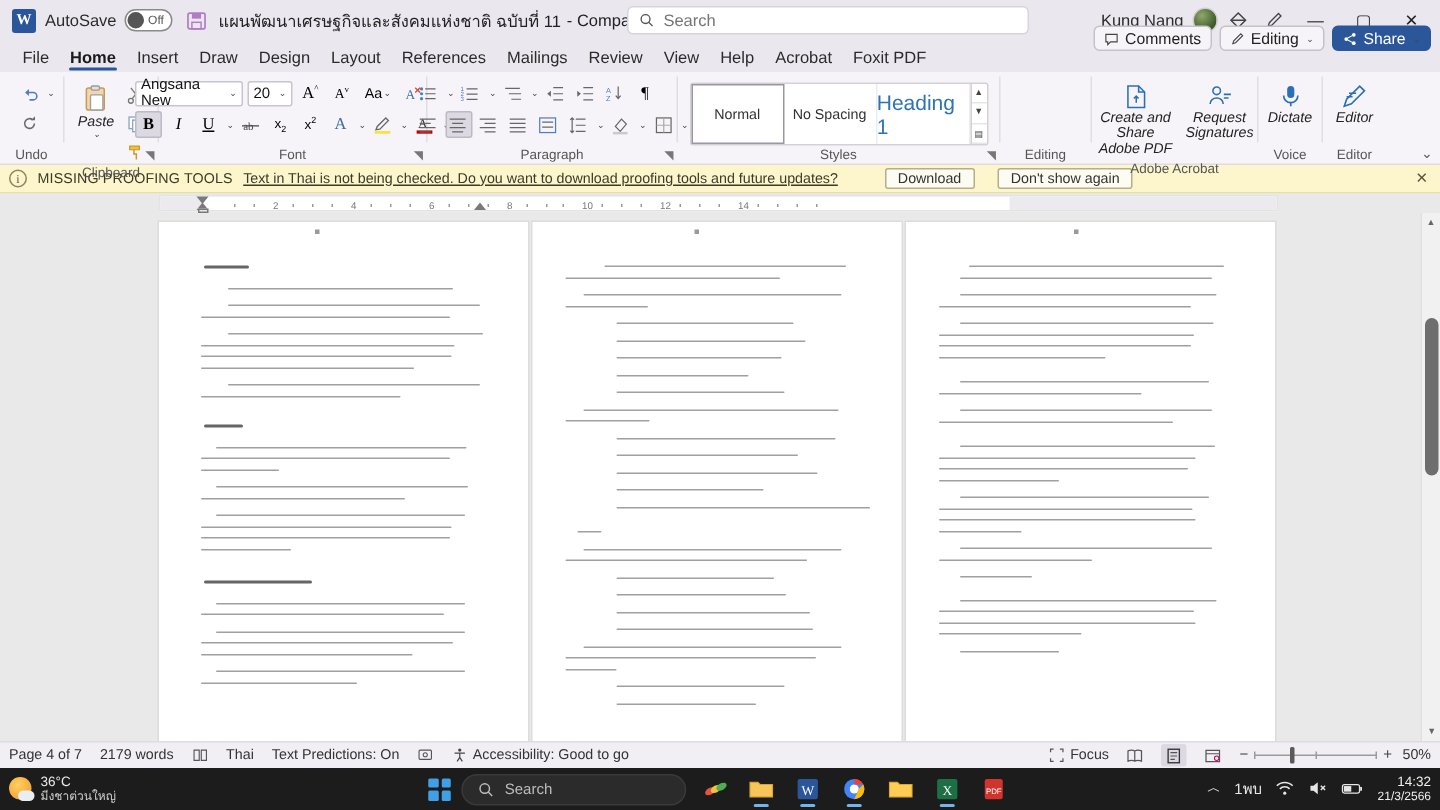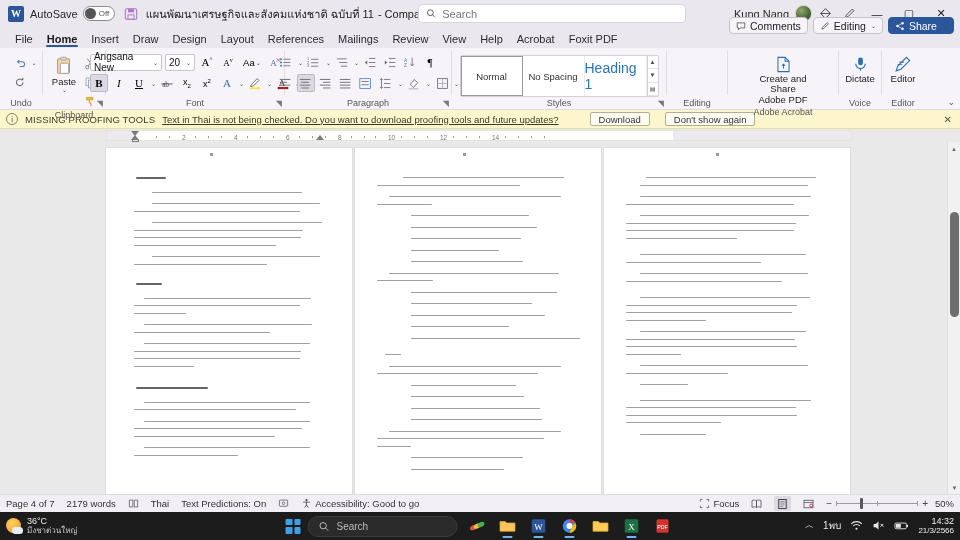--- a/index.html
+++ b/index.html
@@ -81,21 +81,21 @@
     height:62px;background:#f6f4f8;flex:none;display:flex;position:relative;
     border-bottom:1px solid #dedce2;
   }
   .grp{display:flex;flex-direction:column;align-items:center;position:relative;padding:2px 4px 0;}
   .grp .grp-body{display:flex;flex:1;align-items:flex-start;padding-top:3px;}
   .grp .grp-lbl{font-size:9px;color:#555;margin-top:auto;padding-bottom:1px;}
   .grp-sep{width:1px;background:#e0dee4;margin:3px 0 14px;}
   .dlg{position:absolute;right:2px;bottom:1px;font-size:8px;color:#777;cursor:pointer;}
 
   .btn-l{display:flex;flex-direction:column;align-items:center;justify-content:flex-start;
-         padding:2px 3px;border-radius:3px;cursor:pointer;font-size:9.5px;color:#222;text-align:center;line-height:1.1;}
+         padding:2px 3px;border-radius:3px;cursor:pointer;font-size:9.5px;color:#222;text-align:center;line-height:1.1;font-style:italic;}
   .btn-s{width:18px;height:18px;display:flex;align-items:center;justify-content:center;border-radius:2px;cursor:pointer;}
   .btn-row{display:flex;align-items:center;gap:1px;}
   .chev{font-size:6px;color:#444;margin-left:1px;}
 
   .font-name{
     width:72px;height:17px;border:1px solid #c8c5cd;background:#fff;border-radius:2px;
     display:flex;align-items:center;padding:0 3px;font-size:10px;color:#111;justify-content:space-between;cursor:pointer;
   }
   .font-size{
     width:30px;height:17px;border:1px solid #c8c5cd;background:#fff;border-radius:2px;
@@ -601,20 +601,30 @@
     <div class="grp" style="width:110px">
       <div class="grp-body" style="gap:4px;">
         <div class="btn-l" style="width:56px">
           <svg width="19" height="19" viewBox="0 0 24 24">
               <path d="M5 3h9l5 5v13H5z" fill="none" stroke="#2b6fb5" stroke-width="1.3"></path>
               <path d="M14 3v5h5" fill="none" stroke="#2b6fb5" stroke-width="1.3"></path>
               <path d="M12 17v-5 M10 13.5 L12 11.5 L14 13.5" fill="none" stroke="#2b6fb5" stroke-width="1.3"></path>
             </svg>
           <span>Create and Share</span>
           <span>Adobe PDF</span>
+        </div>
+        <div class="btn-l" style="width:48px">
+          <svg width="19" height="19" viewBox="0 0 24 24">
+              <circle cx="9" cy="7" r="3.2" fill="none" stroke="#2b6fb5" stroke-width="1.3"></circle>
+              <path d="M3.5 18c0-3 2.5-5 5.5-5s5.5 2 5.5 5" fill="none" stroke="#2b6fb5" stroke-width="1.3"></path>
+              <line x1="15" y1="10" x2="21" y2="10" stroke="#2b6fb5" stroke-width="1.3"></line>
+              <line x1="15" y1="13" x2="19" y2="13" stroke="#2b6fb5" stroke-width="1.3"></line>
+            </svg>
+          <span>Request</span>
+          <span>Signatures</span>
         </div>
       </div>
       <div class="grp-lbl">Adobe Acrobat</div>
     </div>
     <div class="grp-sep"></div>
 
     <div class="grp" style="width:42px">
       <div class="grp-body">
         <div class="btn-l">
           <svg width="19" height="19" viewBox="0 0 24 24">

